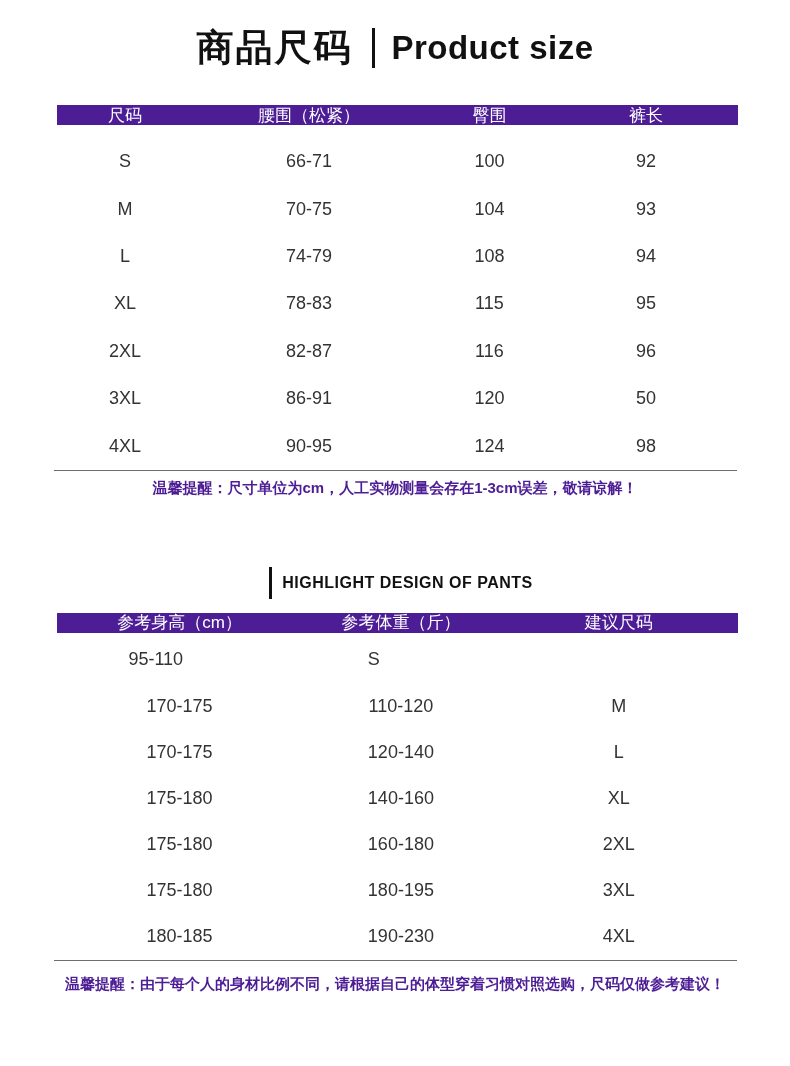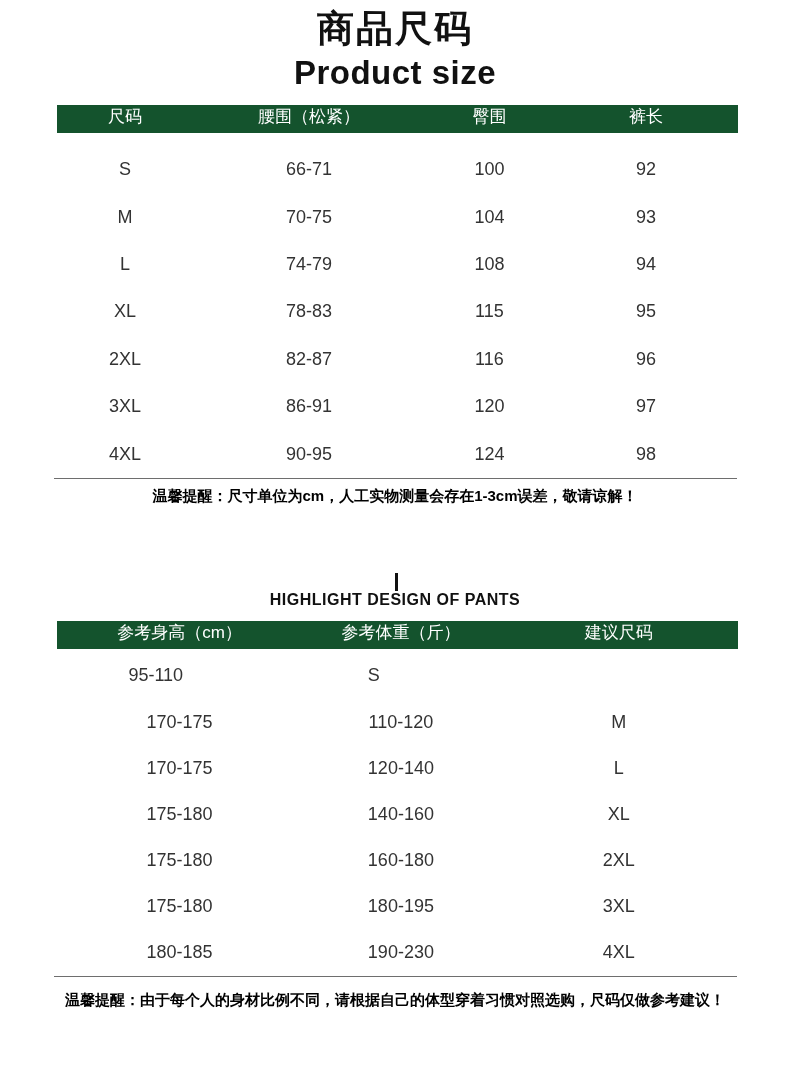--- a/index.html
+++ b/index.html
@@ -9,21 +9,20 @@
     background: #ffffff;
     font-family: "Liberation Sans", "DejaVu Sans", sans-serif;
     overflow: hidden;
   }
 
   
   .section-title {
     display: flex;
     align-items: center;
     justify-content: center;
-    flex-direction: column;
   }
   .title1-wrap { padding-top: 25px; height: 46px; }
   .title1-zh {
     font-size: 37px;
     font-weight: bold;
     color: #111111;
     letter-spacing: 2px;
   }
   .title1-bar {
     width: 3px;
@@ -59,23 +58,23 @@
 
   
   .size-table {
     margin-left: 57px;
     width: 681px;
   }
   .t1 { margin-top: 34px; }
   .t2 { margin-top: 12px; }
   .thead {
     display: flex;
-    align-items: flex-start;
-    height: 28px;
-    background: #14532d;
+    align-items: center;
+    height: 20px;
+    background: #4c1d95;
     color: #ffffff;
     font-size: 17px;
   }
   .thead .hcell { text-align: center; }
   .tbody1 { padding-top: 13px; }
   .tbody2 { padding-top: 4px; }
   .trow {
     display: flex;
     align-items: center;
   }
@@ -102,21 +101,21 @@
     width: 683px;
     height: 0;
     border-top: 1px solid #6e6e6e;
   }
 
   
   .note {
     text-align: center;
     font-size: 15px;
     font-weight: bold;
-    color: #000000;
+    color: #4c1d95;
   }
   .note1 { margin-top: 8px; }
   .note2 { margin-top: 14px; }
 </style>
 </head>
 <body>
 
 <div class="section-title title1-wrap">
   <span class="title1-zh">商品尺码</span>
   <span class="title1-bar"></span>
@@ -164,21 +163,21 @@
         <div class="tcell t1c0">2XL</div>
         <div class="tcell t1c1">82-87</div>
         <div class="tcell t1c2">116</div>
         <div class="tcell t1c3">96</div>
       </div>
 
       <div class="trow trow1">
         <div class="tcell t1c0">3XL</div>
         <div class="tcell t1c1">86-91</div>
         <div class="tcell t1c2">120</div>
-        <div class="tcell t1c3">97</div>
+        <div class="tcell t1c3">50</div>
       </div>
 
       <div class="trow trow1">
         <div class="tcell t1c0">4XL</div>
         <div class="tcell t1c1">90-95</div>
         <div class="tcell t1c2">124</div>
         <div class="tcell t1c3">98</div>
       </div>
     </div>
 </div>

